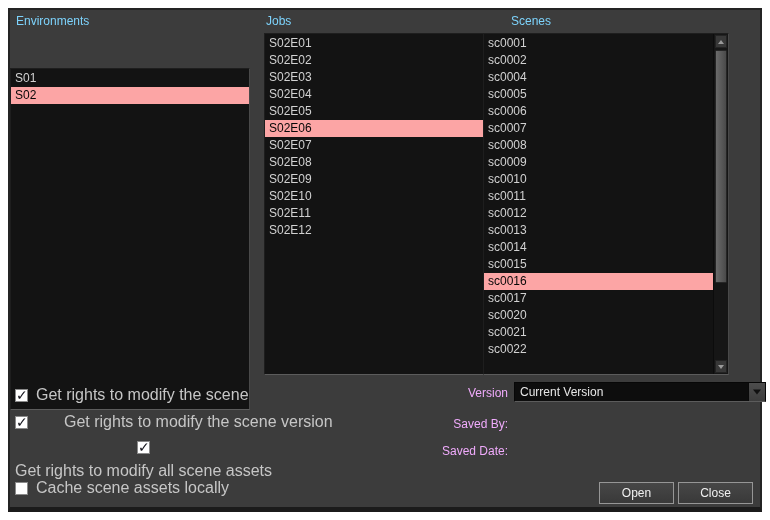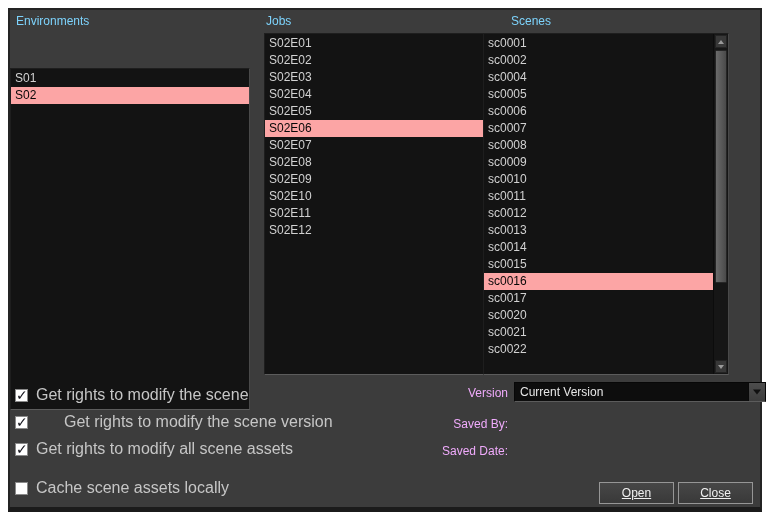--- a/index.html
+++ b/index.html
@@ -94,21 +94,20 @@
   }
   .combo-btn .arr.down-g { border-top-color:#101010; border-left-width:4px; border-right-width:4px; border-top-width:5px; }
 
   
   .btn {
     position:absolute; top:472px; width:75px; height:22px;
     background:linear-gradient(#474747,#393939);
     border:1px solid #969696;
     color:#f0f0f0; font-size:12px; text-align:center; line-height:20px;
     cursor:default;
-    text-decoration:underline;
   }
 </style>
 </head>
 <body>
 
 <div class="dialog">
 
   <span class="panel-label" style="left:6px;">Environments</span>
   <div class="list" style="left:0; width:240px;margin-top:35px;">
     <div class="rows">
@@ -170,21 +169,21 @@
   </div>
 
   <div class="check-row" style="top:377px;">
     <span class="checkbox checked"></span>
     <span>Get rights to modify the scene</span>
   </div>
   <div class="check-row" style="top:404px;gap:36px;">
     <span class="checkbox checked"></span>
     <span>Get rights to modify the scene version</span>
   </div>
-  <div class="check-row" style="top:431px;">
+  <div class="check-row" style="top:431px;flex-direction:column;">
     <span class="checkbox checked"></span>
     <span>Get rights to modify all scene assets</span>
   </div>
   <div class="check-row" style="top:470px;">
     <span class="checkbox"></span>
     <span>Cache scene assets locally</span>
   </div>
 
   <span class="field-label" style="left:378px; top:376px;">Version</span>
   <div class="combo">

